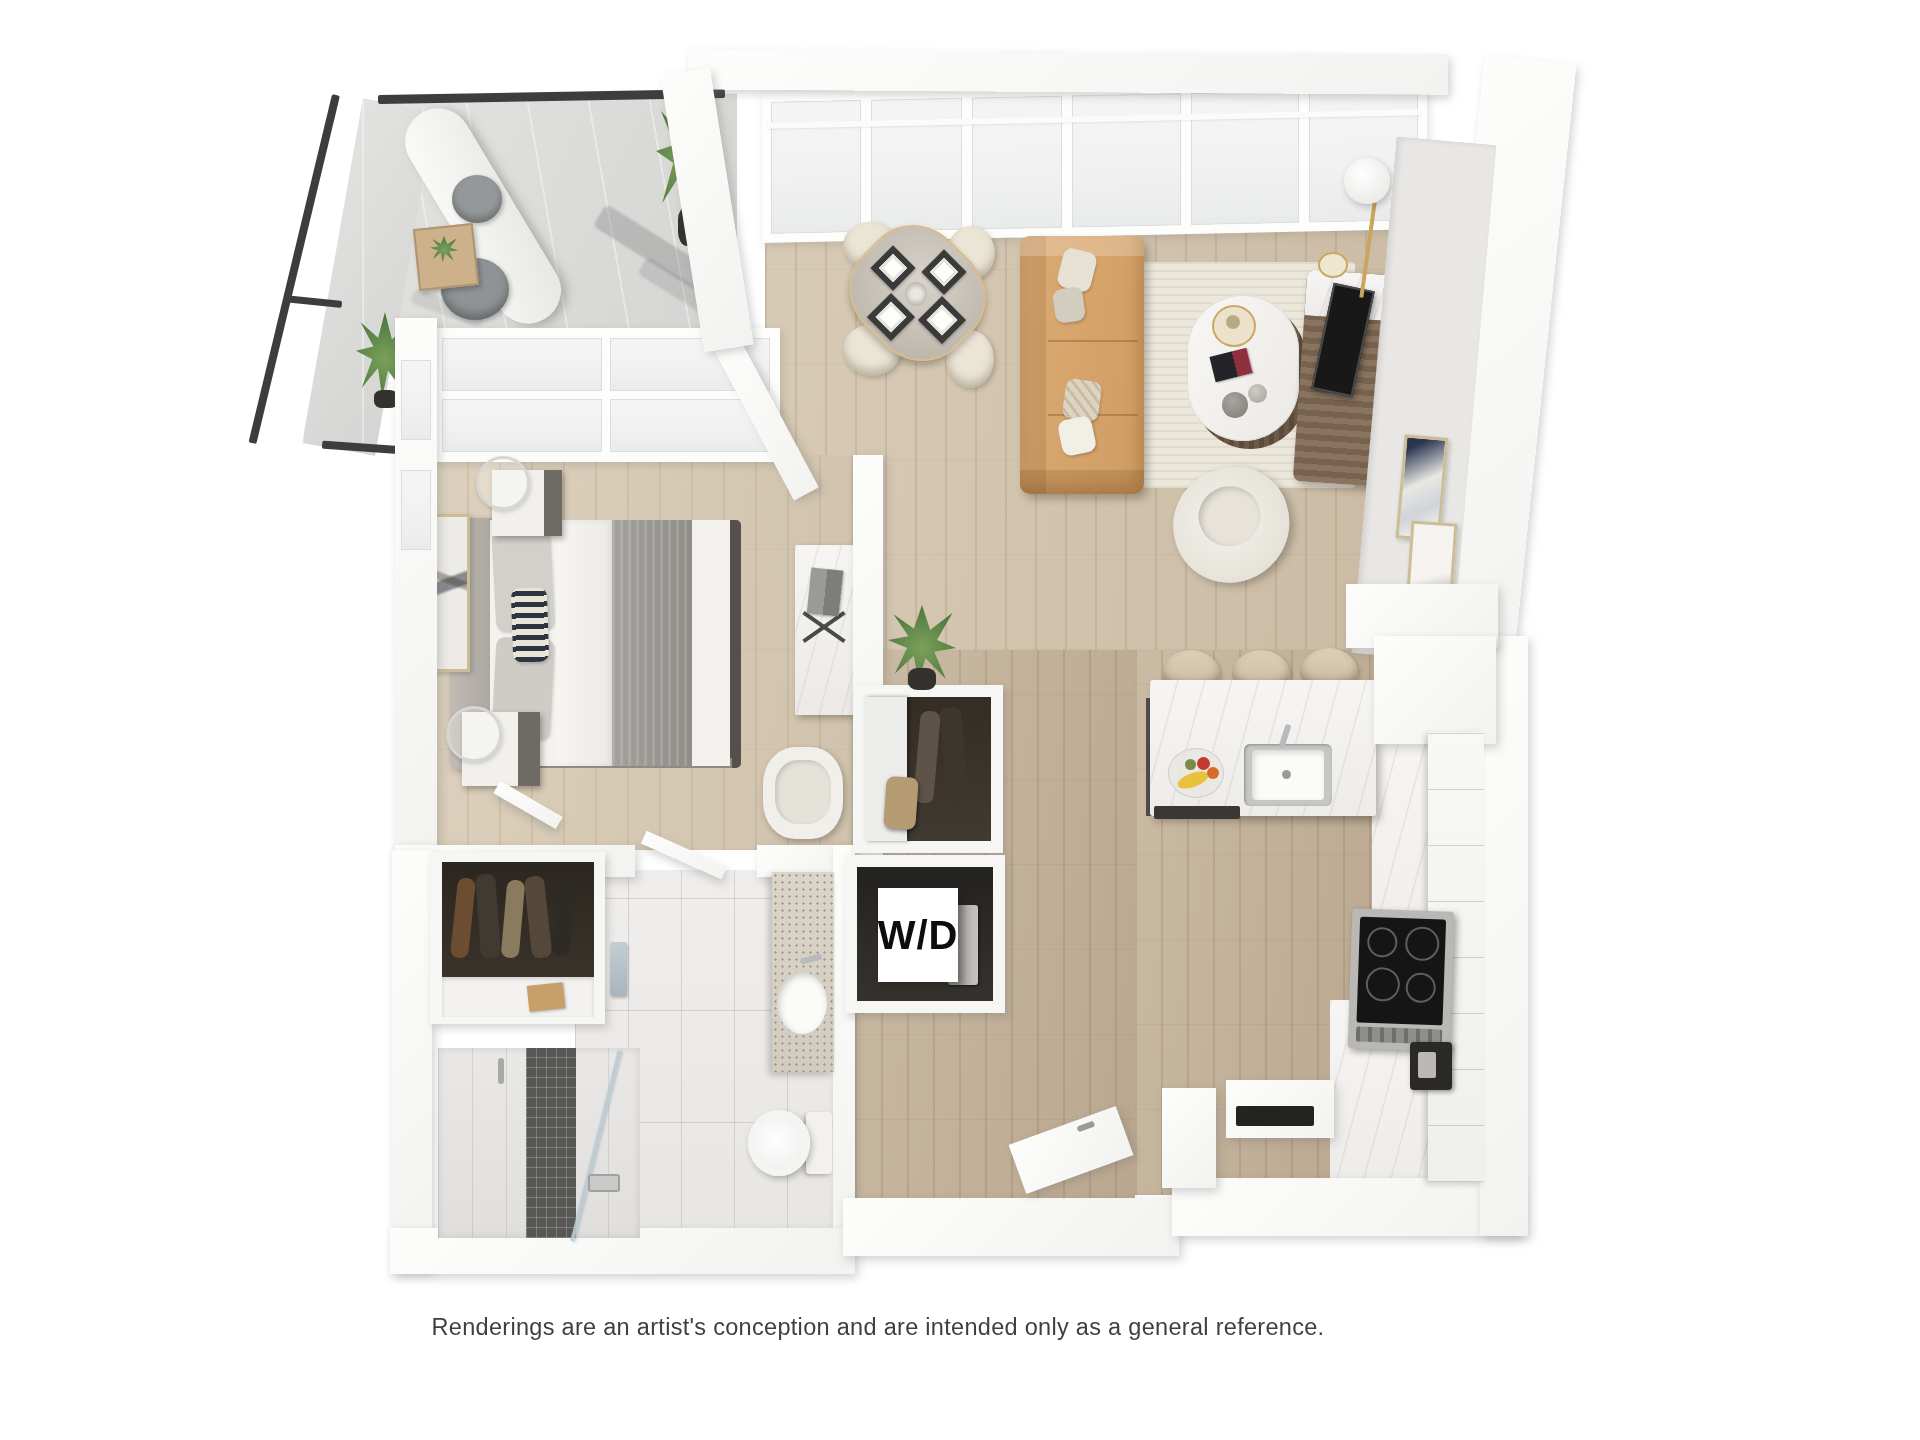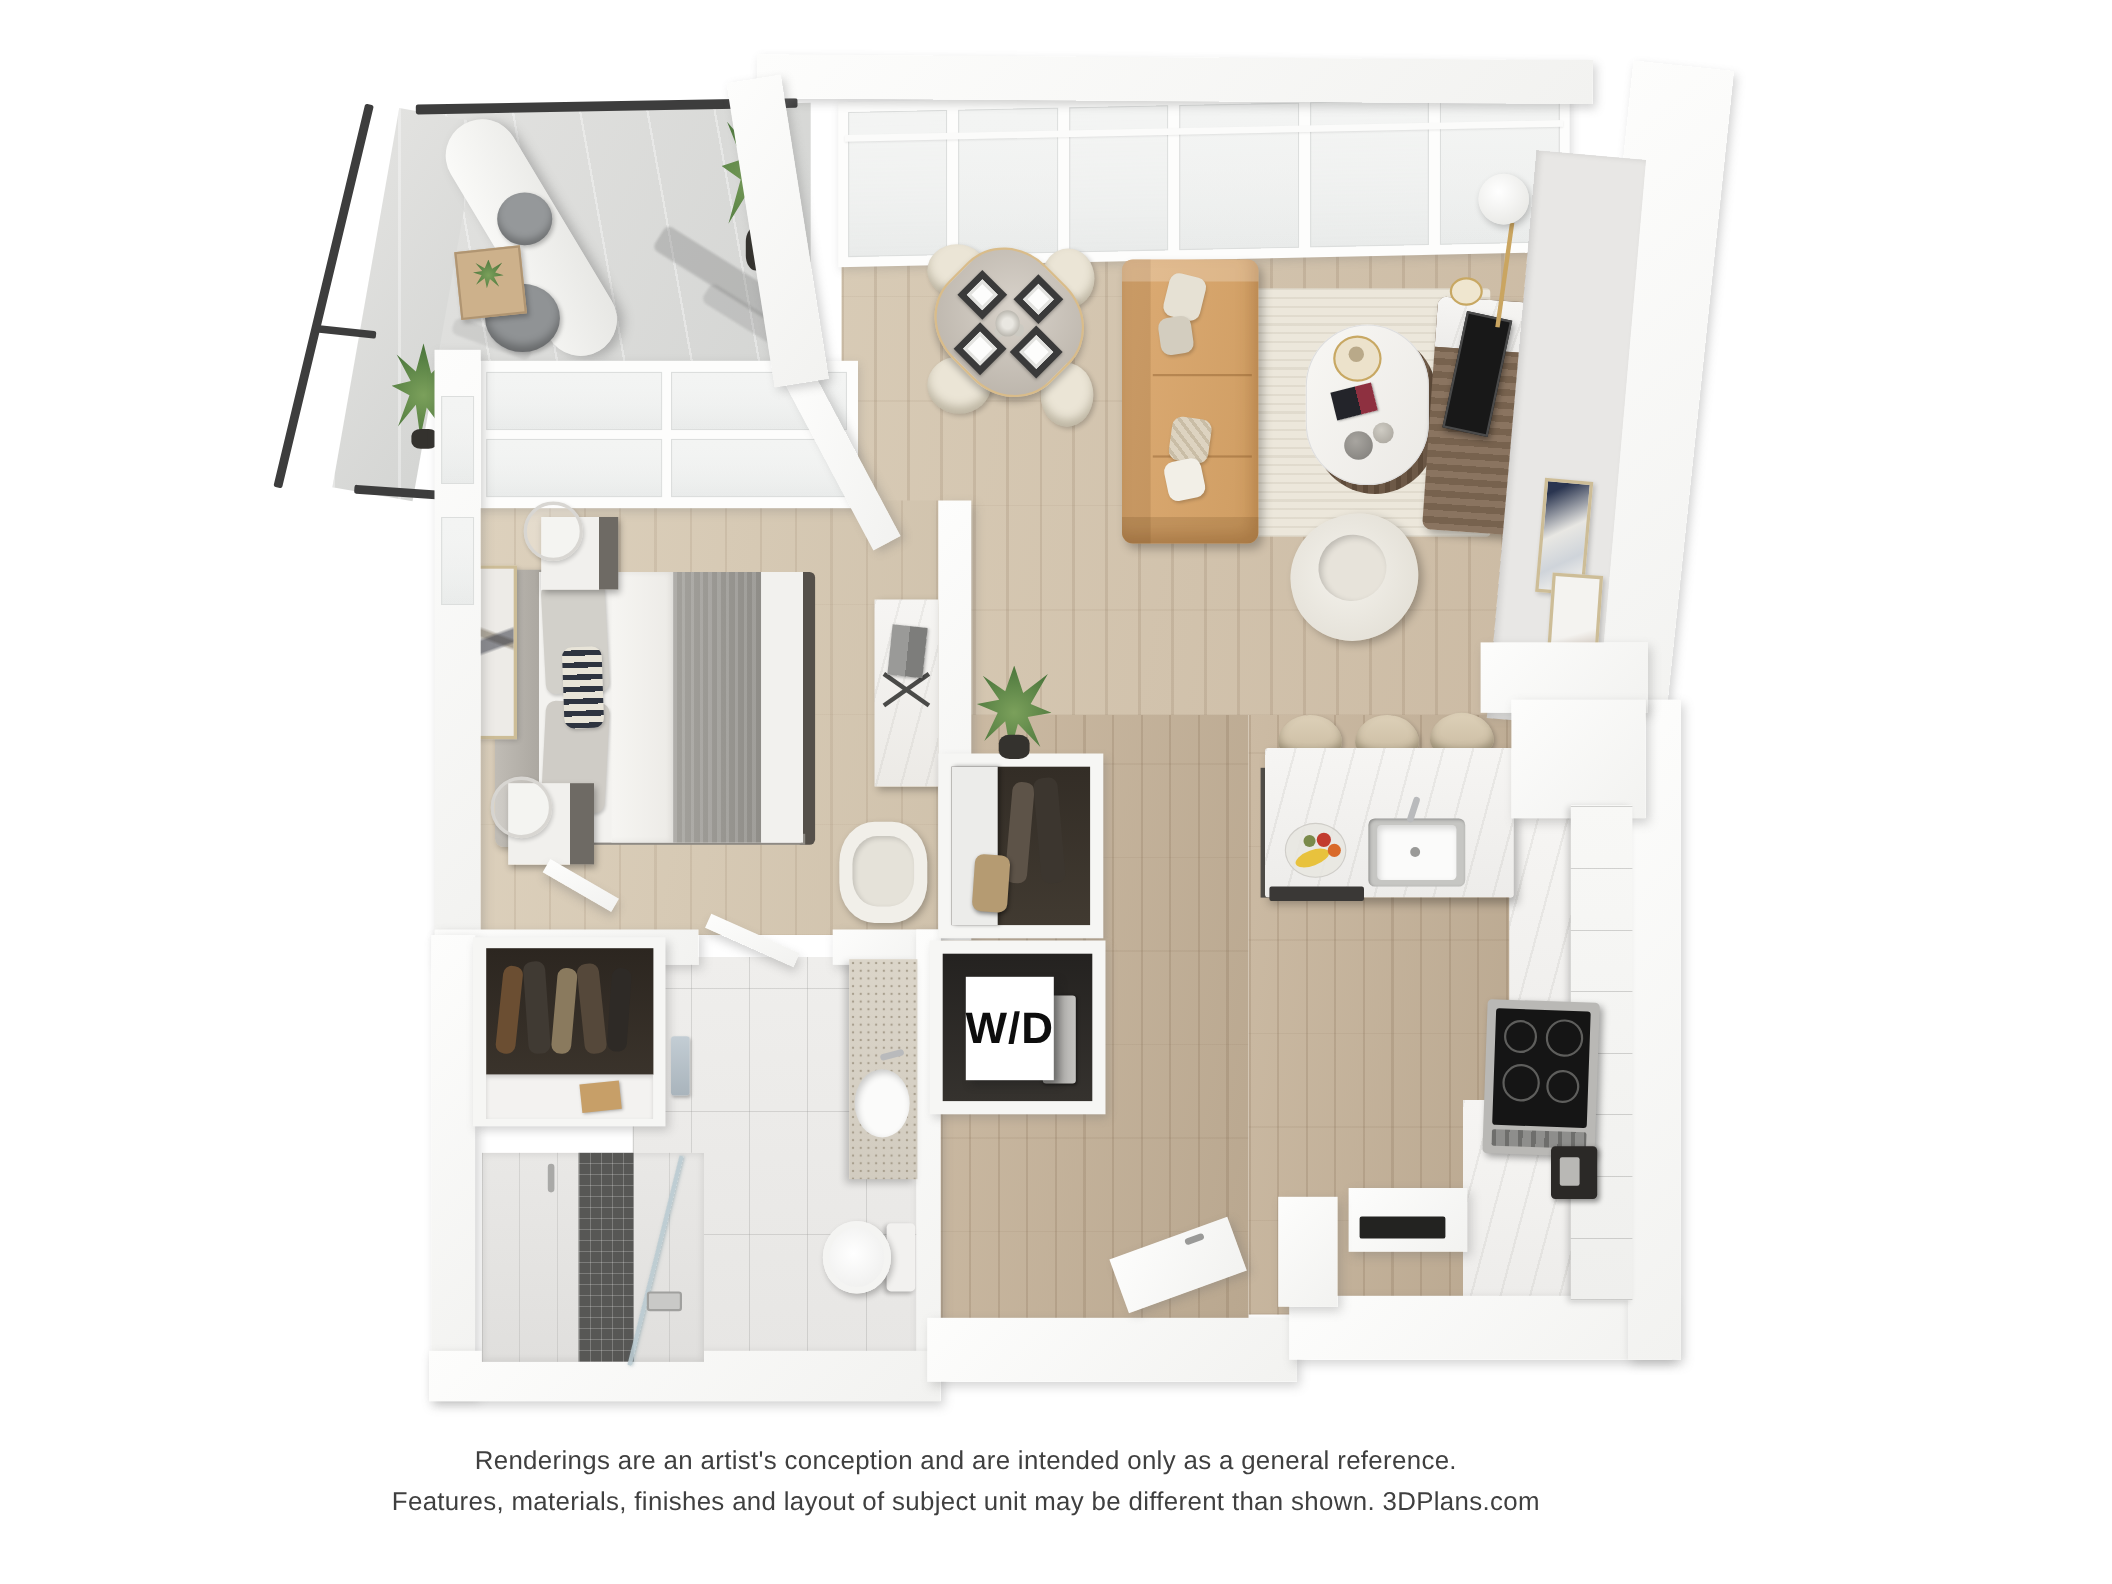--- a/index.html
+++ b/index.html
@@ -341,15 +341,14 @@
 
     <div class="wall" style="left:1162px;top:1088px;width:54px;height:100px;"></div>
     <div class="wall" style="left:1014px;top:1124px;width:114px;height:52px;transform:rotate(-20deg);">
       <div class="abs" style="left:70px;top:6px;width:18px;height:6px;background:#9a9a98;border-radius:3px;"></div>
     </div>
 
   </div>
 
   <div class="disclaimer">
     <p>Renderings are an artist's conception and are intended only as a general reference.</p>
-    <p>Features, materials, finishes and layout of subject unit may be different than shown. 3DPlans.com</p>
   </div>
 </div>
 
 </body></html>

